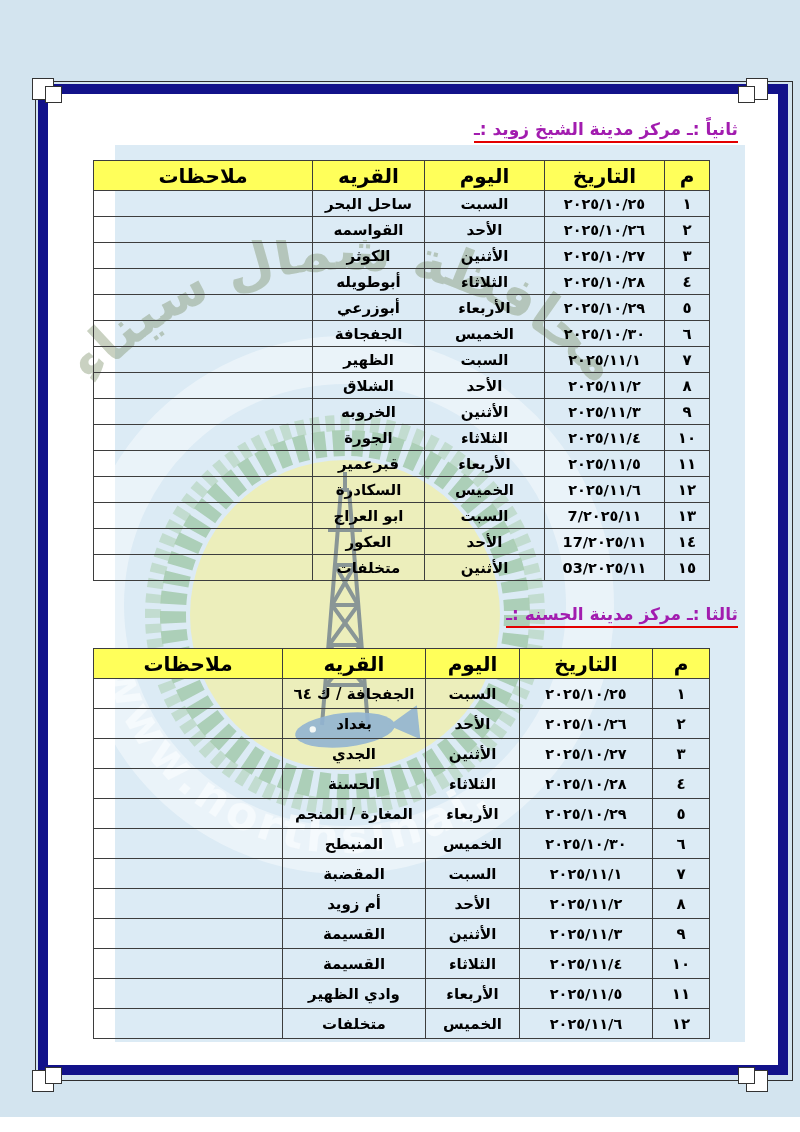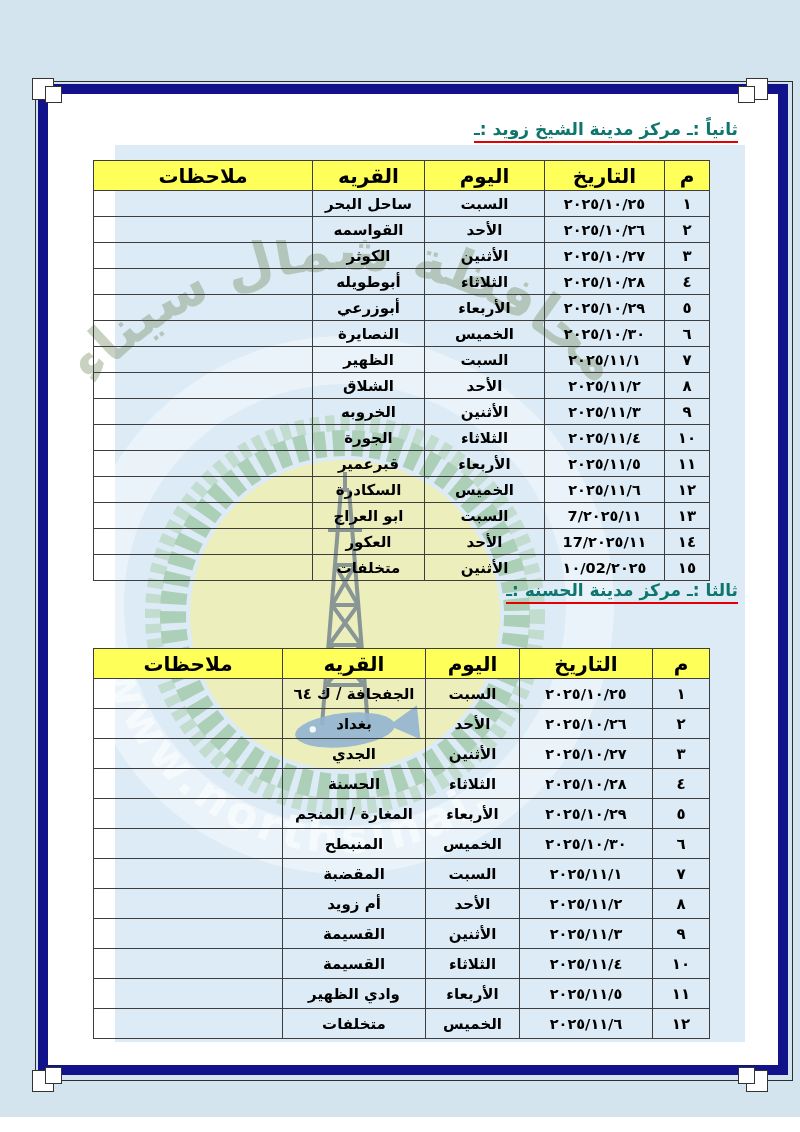--- a/index.html
+++ b/index.html
@@ -14,24 +14,24 @@
   
   .corner{width:36px;height:36px;}
   .corner .sqA,.corner .sqB{position:absolute;background:#ffffff;border:1.5px solid #333;}
   .sqA{left:0;top:0;width:20px;height:20px;}
   .sqB{left:13px;top:8px;width:15px;height:15px;}
   .c-tl{left:32px;top:78px;}
   .c-tr{left:732px;top:78px;transform:scaleX(-1);}
   .c-bl{left:32px;top:1056px;transform:scaleY(-1);}
   .c-br{left:732px;top:1056px;transform:scale(-1,-1);}
   
-  .sec-title{direction:rtl;color:#0f766e;font-weight:bold;font-size:17px;
+  .sec-title{direction:rtl;color:#a21caf;font-weight:bold;font-size:17px;
      border-bottom:2px solid #e30000;padding-bottom:2px;white-space:nowrap;}
   .title-2{right:62px;top:119px;}
-  .title-3{right:62px;top:580px;}
+  .title-3{right:62px;top:604px;}
   
   table.sched{position:absolute;border-collapse:collapse;table-layout:fixed;direction:rtl;
      color:#000;font-weight:bold;background:transparent;}
   .sched th,.sched td{border:1px solid #3d3d3d;text-align:center;vertical-align:middle;
      padding:0 3px;overflow:hidden;white-space:nowrap;}
   .sched thead th{background:#ffff5a;font-size:20px;height:29px;}
   .sched td{font-size:15px;}
   .t1{left:93px;top:160px;width:616px;}
   .t2{left:93px;top:648px;width:616px;}
   .t1 td{height:25px;}
@@ -144,21 +144,21 @@
         <td>٥</td>
         <td class="date-cell">٢٠٢٥/١٠/٢٩</td>
         <td>الأربعاء</td>
         <td>أبوزرعي</td>
         <td></td>
       </tr>
       <tr>
         <td>٦</td>
         <td class="date-cell">٢٠٢٥/١٠/٣٠</td>
         <td>الخميس</td>
-        <td>النصايرة</td>
+        <td>الجفجافة</td>
         <td></td>
       </tr>
       <tr>
         <td>٧</td>
         <td class="date-cell">٢٠٢٥/١١/١</td>
         <td>السبت</td>
         <td>الظهير</td>
         <td></td>
       </tr>
       <tr>
@@ -205,21 +205,21 @@
       </tr>
       <tr>
         <td>١٤</td>
         <td class="date-cell">٢٠٢٥/١١/17</td>
         <td>الأحد</td>
         <td>العكور</td>
         <td></td>
       </tr>
       <tr>
         <td>١٥</td>
-        <td class="date-cell">٢٠٢٥/02/١٠</td>
+        <td class="date-cell">٢٠٢٥/١١/03</td>
         <td>الأثنين</td>
         <td>متخلفات</td>
         <td></td>
       </tr>
   </tbody>
 </table>
 
 <div class="abs sec-title title-3">ثالثا :ـ مركز مدينة الحسنه :ـ</div>
 
 <table class="sched t2">

